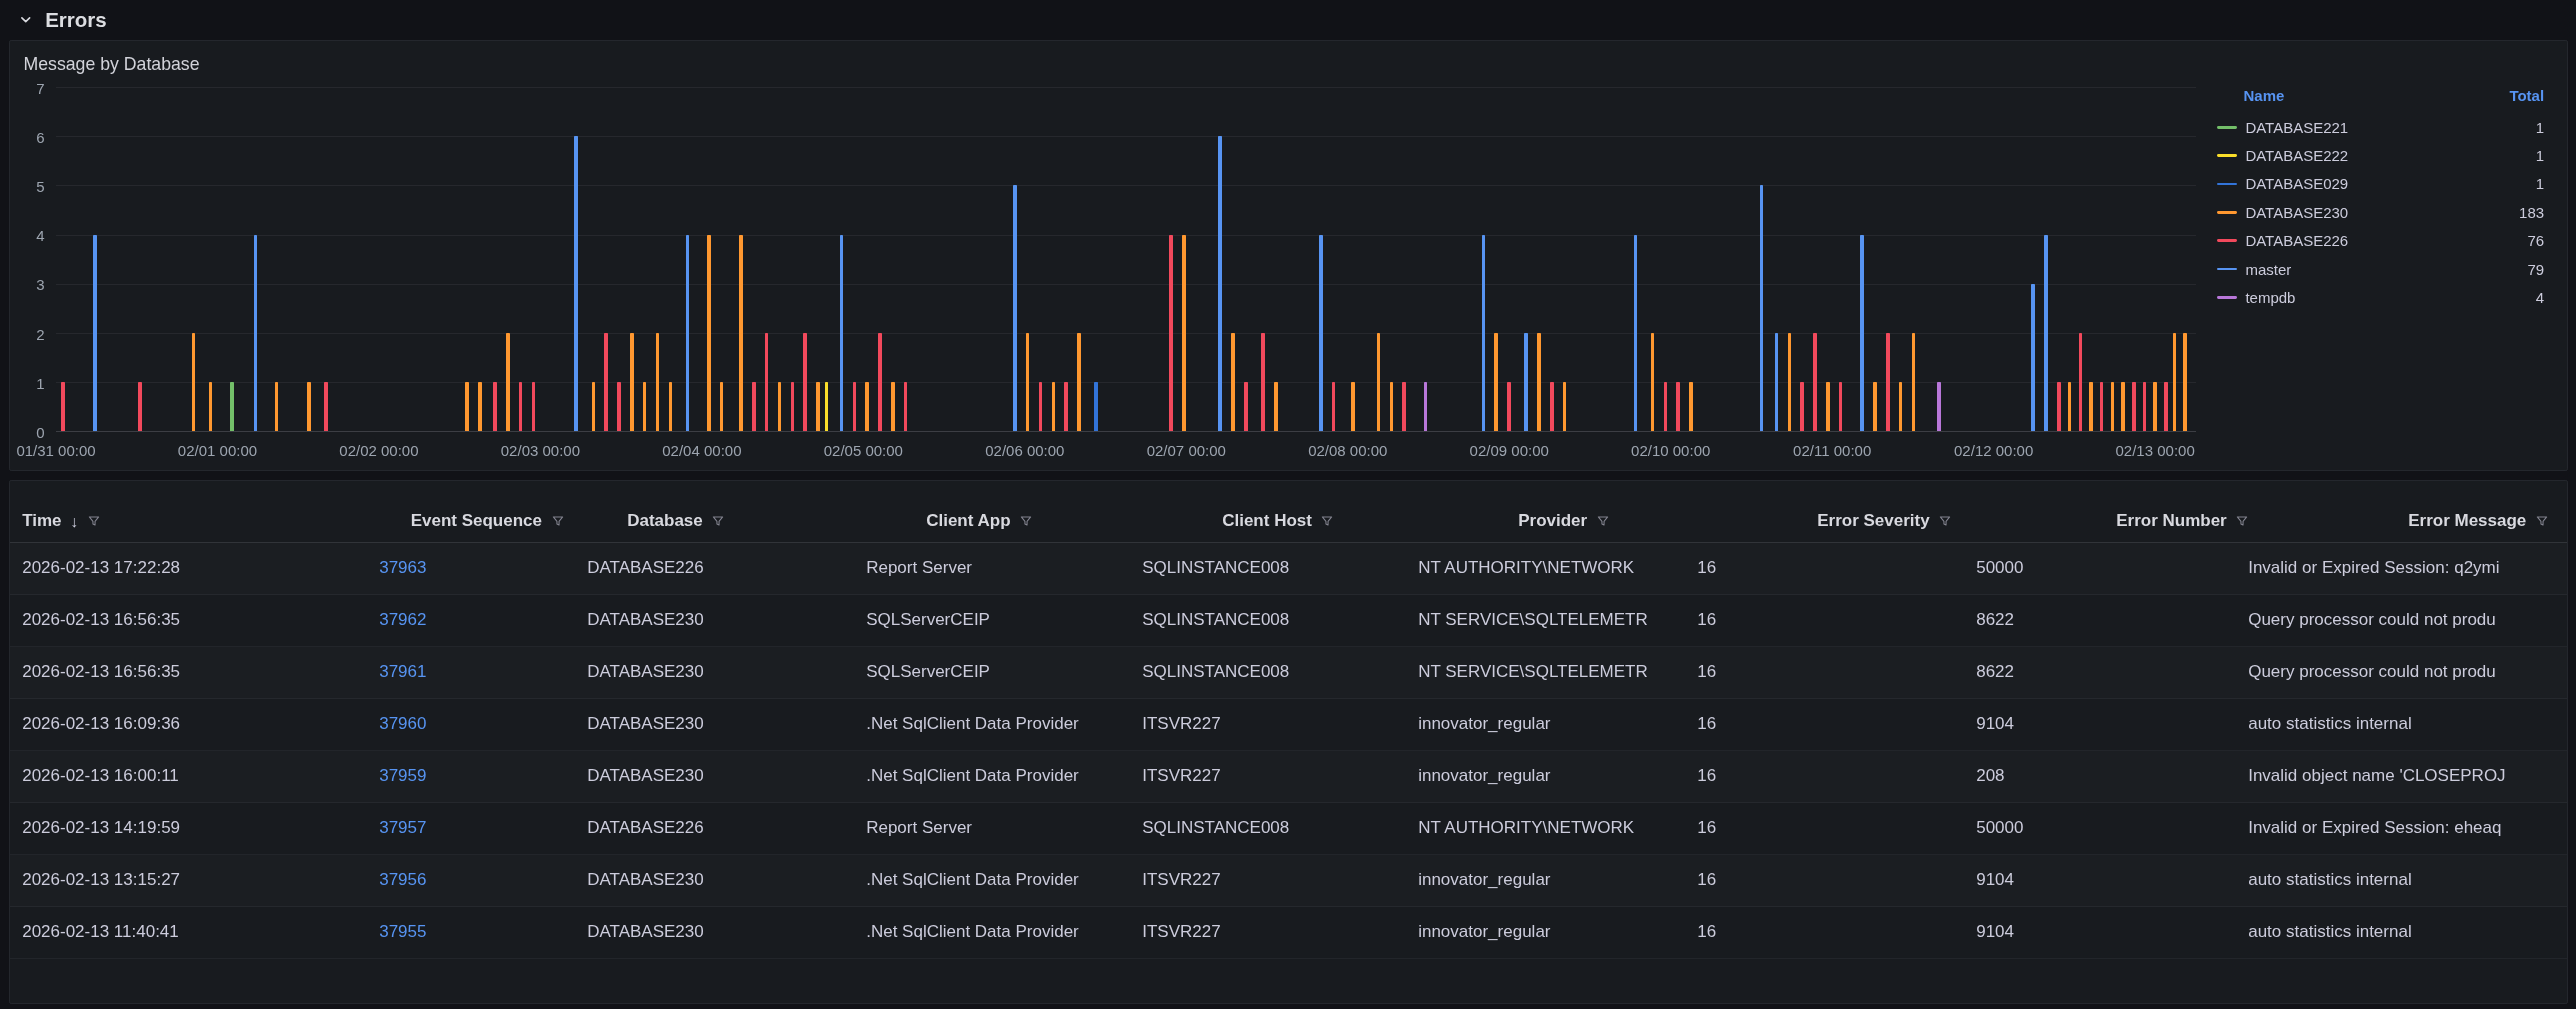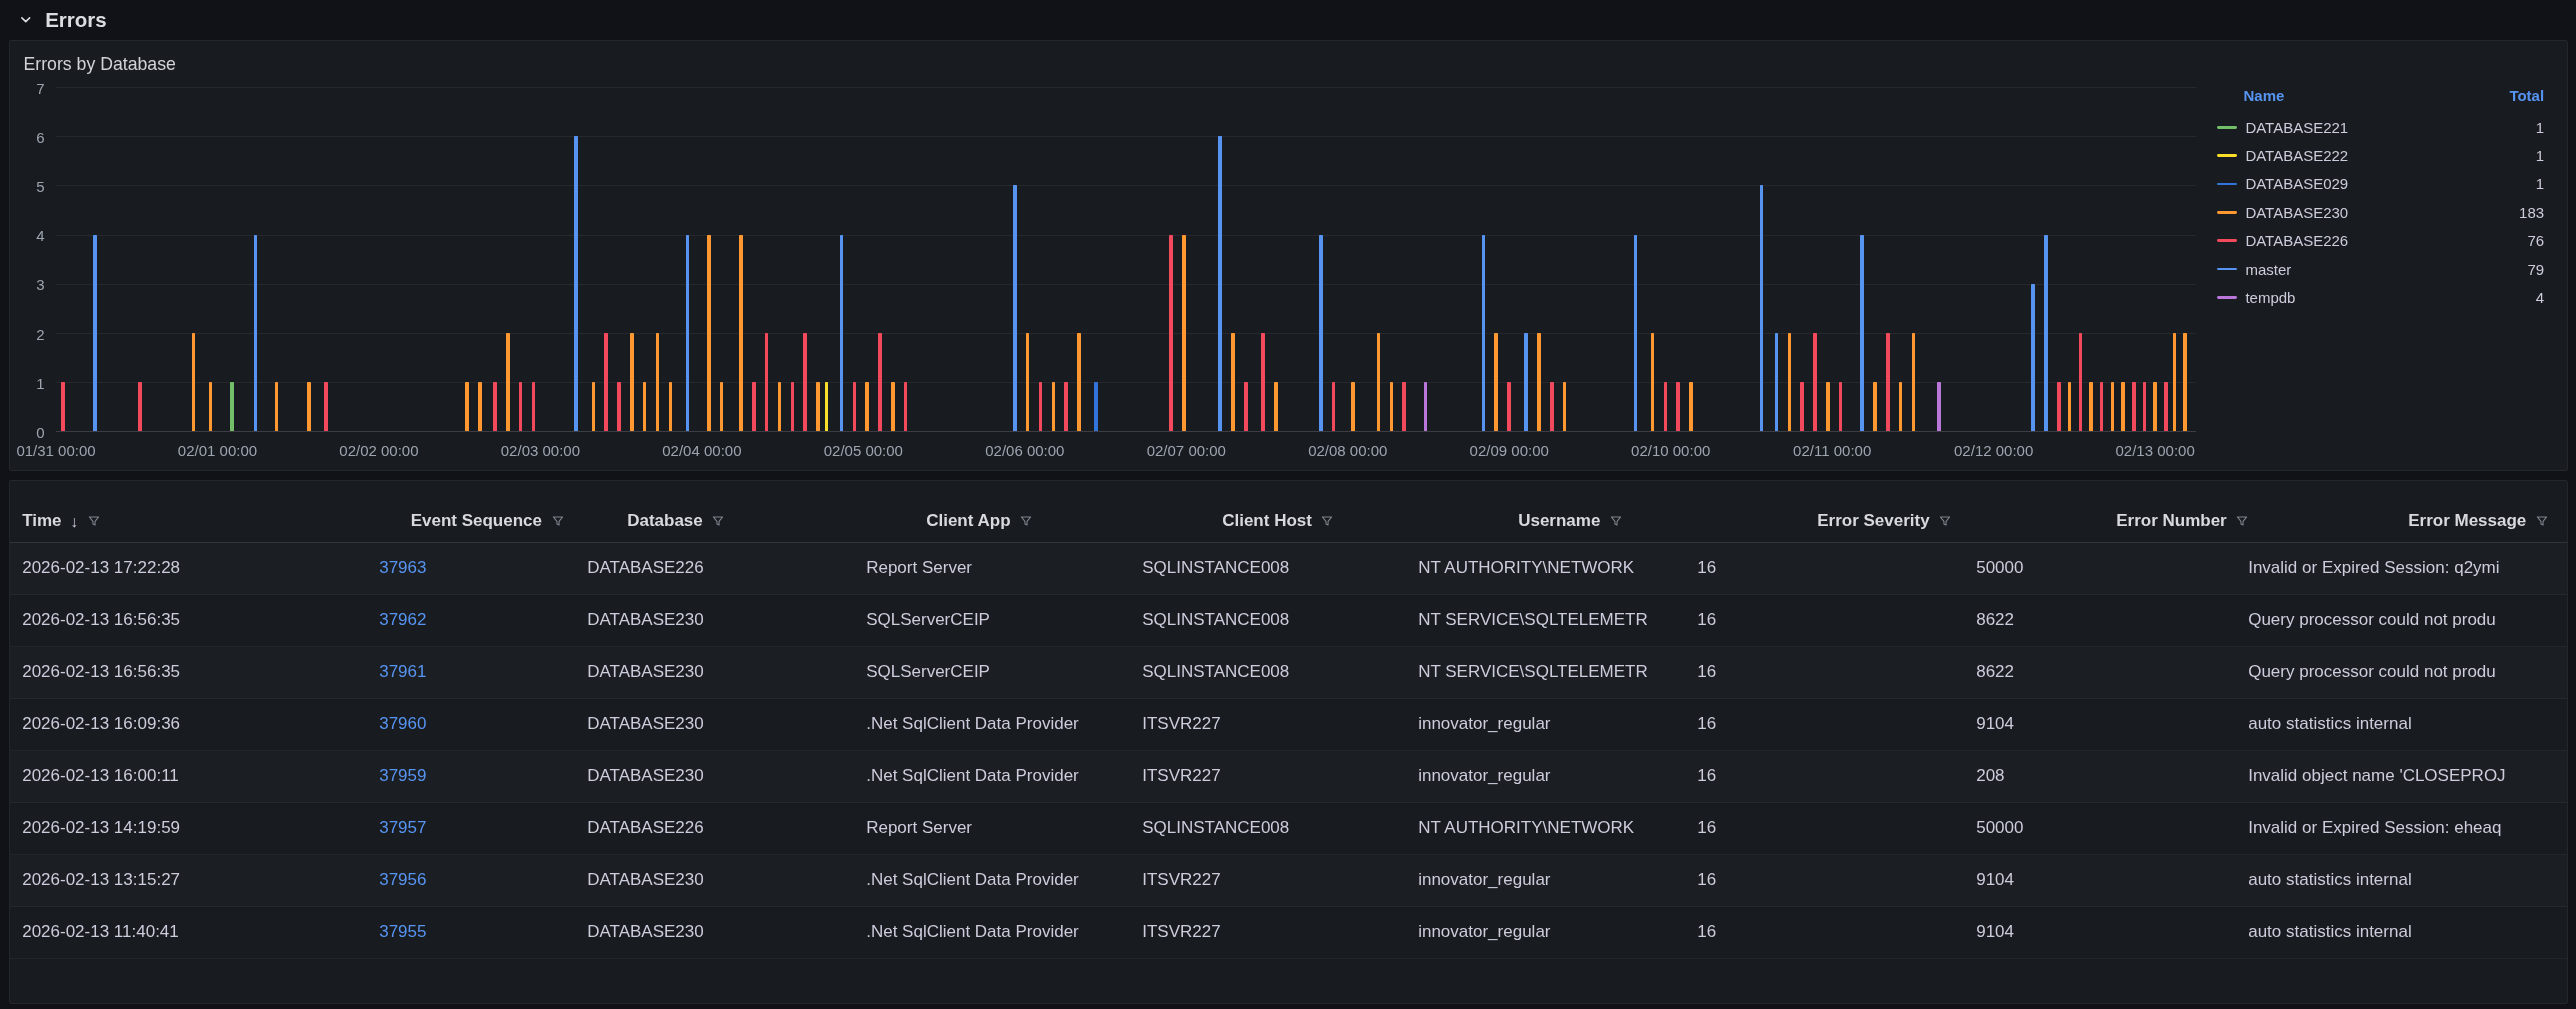--- a/index.html
+++ b/index.html
@@ -109,21 +109,21 @@
   <div class="section-header">
     <span class="chev">
       <svg width="15.5" height="15.5" viewBox="0 0 24 24" fill="none" stroke="#d8d9df" stroke-width="2.5" stroke-linecap="round" stroke-linejoin="round">
           <polyline points="6 9 12 15 18 9"></polyline>
         </svg>
     </span>
     <span class="section-title">Errors</span>
   </div>
 
   <div class="panel" id="panel-chart">
-    <div class="panel-title">Errors by Database</div>
+    <div class="panel-title">Message by Database</div>
     <div class="chart-body">
       <div class="plot-wrap">
         <div class="plot-row">
           <div class="y-axis" id="y-axis">
               <div class="y-tick" style="top: 100%;">0</div>
               <div class="y-tick" style="top: 85.7143%;">1</div>
               <div class="y-tick" style="top: 71.4286%;">2</div>
               <div class="y-tick" style="top: 57.1429%;">3</div>
               <div class="y-tick" style="top: 42.8571%;">4</div>
               <div class="y-tick" style="top: 28.5714%;">5</div>
@@ -344,21 +344,21 @@
           </div>
           <div class="head-cell">
             <span>Client Host</span>
             <span class="funnel">
               <svg viewBox="0 0 24 24" width="14" height="14" fill="none" stroke="currentColor" stroke-width="1.8" stroke-linejoin="round" stroke-linecap="round">
                 <path d="M4 5h16l-6.2 7.6V19l-3.6-1.8v-4.6L4 5z"></path>
               </svg>
             </span>
           </div>
           <div class="head-cell">
-            <span>Username</span>
+            <span>Provider</span>
             <span class="funnel">
               <svg viewBox="0 0 24 24" width="14" height="14" fill="none" stroke="currentColor" stroke-width="1.8" stroke-linejoin="round" stroke-linecap="round">
                 <path d="M4 5h16l-6.2 7.6V19l-3.6-1.8v-4.6L4 5z"></path>
               </svg>
             </span>
           </div>
           <div class="head-cell">
             <span>Error Severity</span>
             <span class="funnel">
               <svg viewBox="0 0 24 24" width="14" height="14" fill="none" stroke="currentColor" stroke-width="1.8" stroke-linejoin="round" stroke-linecap="round">

